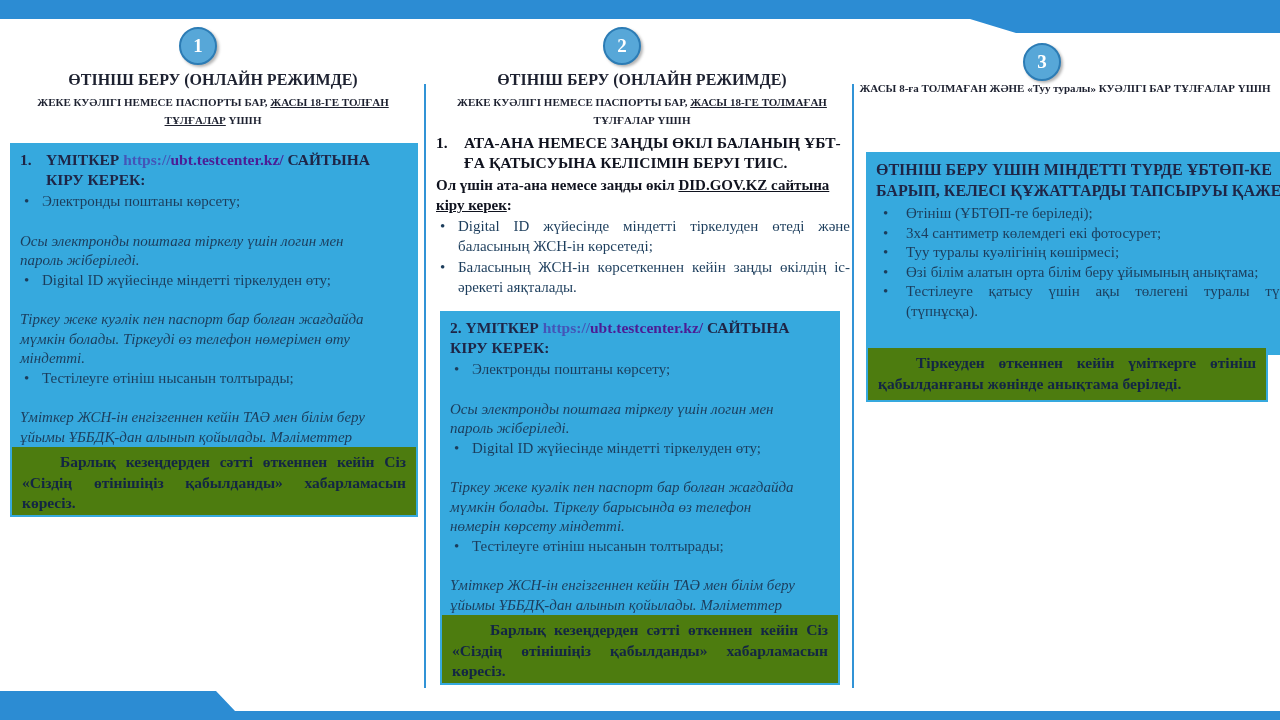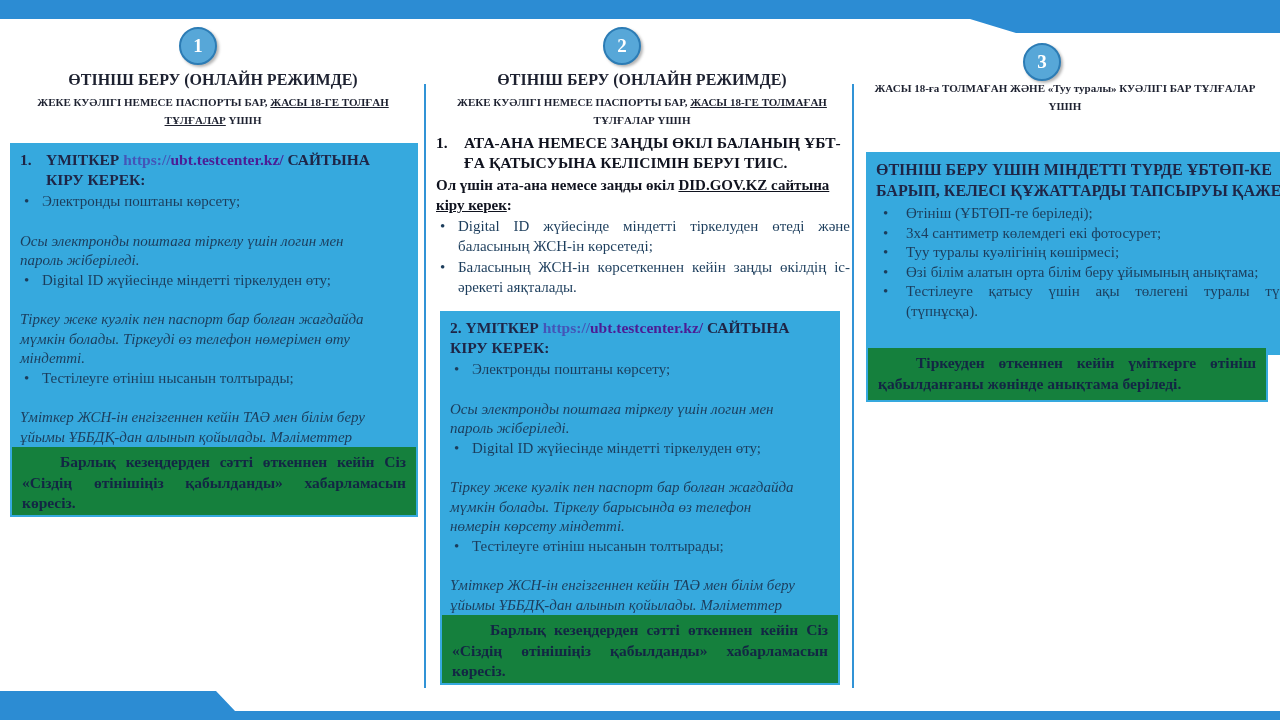--- a/index.html
+++ b/index.html
@@ -55,21 +55,21 @@
   .box3 .bullet .dot{left:7px;}
   
   .step1{position:absolute;left:436px;top:133px;width:414px;font-size:15px;line-height:20px;color:#10131f;}
   .s1-head{font-weight:bold;font-size:15.5px;position:relative;padding-left:28px;}
   .s1-head .num{position:absolute;left:0;top:0;}
   .s1-lead{font-weight:bold;margin-top:2px;}
   .u2{text-decoration:underline;cursor:pointer;}
   .step1 .bullet{color:#1c3d5c;text-align:justify;margin-top:1px;}
   
   .note{
-    position:absolute;background:#15803d;border:2px solid #36a9de;box-sizing:border-box;
+    position:absolute;background:#4d7c0f;border:2px solid #36a9de;box-sizing:border-box;
     padding:5px 10px;font-weight:bold;color:#132644;font-size:15.5px;line-height:20.5px;text-align:justify;
   }
   .note p{margin:0;text-indent:38px;}
   .note1{left:10px;top:445px;width:408px;height:72px;}
   .note2{left:440px;top:613px;width:400px;height:72px;}
   .note3{left:866px;top:346px;width:402px;height:56px;}
 </style>
 </head>
 <body>
 
@@ -133,21 +133,21 @@
 
   <div class="note note2">
     <p>Барлық кезеңдерден сәтті өткеннен кейін Сіз «Сіздің өтінішіңіз қабылданды» хабарламасын көресіз.</p>
   </div>
 
   <div class="badge bc3">
     <span>3</span>
   </div>
 
   <div class="col-header h3">
-    <div class="col-sub">ЖАСЫ 18-ға ТОЛМАҒАН ЖӘНЕ «Туу туралы» КУӘЛІГІ БАР ТҰЛҒАЛАР ҮШІН</div>
+    <div class="col-sub">ЖАСЫ 8-ға ТОЛМАҒАН ЖӘНЕ «Туу туралы» КУӘЛІГІ БАР ТҰЛҒАЛАР ҮШІН</div>
   </div>
 
   <div class="bluebox box3">
     <div class="bb-head">ӨТІНІШ БЕРУ ҮШІН МІНДЕТТІ ТҮРДЕ ҰБТӨП-КЕ БАРЫП, КЕЛЕСІ ҚҰЖАТТАРДЫ ТАПСЫРУЫ ҚАЖЕТ:</div>
     <div class="bullet"><span class="dot">•</span><span>Өтініш (ҰБТӨП-те беріледі);</span></div>
     <div class="bullet"><span class="dot">•</span><span>3х4 сантиметр көлемдегі екі фотосурет;</span></div>
     <div class="bullet"><span class="dot">•</span><span>Туу туралы куәлігінің көшірмесі;</span></div>
     <div class="bullet"><span class="dot">•</span><span>Өзі білім алатын орта білім беру ұйымының анықтама;</span></div>
     <div class="bullet"><span class="dot">•</span><span>Тестілеуге қатысу үшін ақы төлегені туралы түбіртек (түпнұсқа).</span></div>
   </div>

